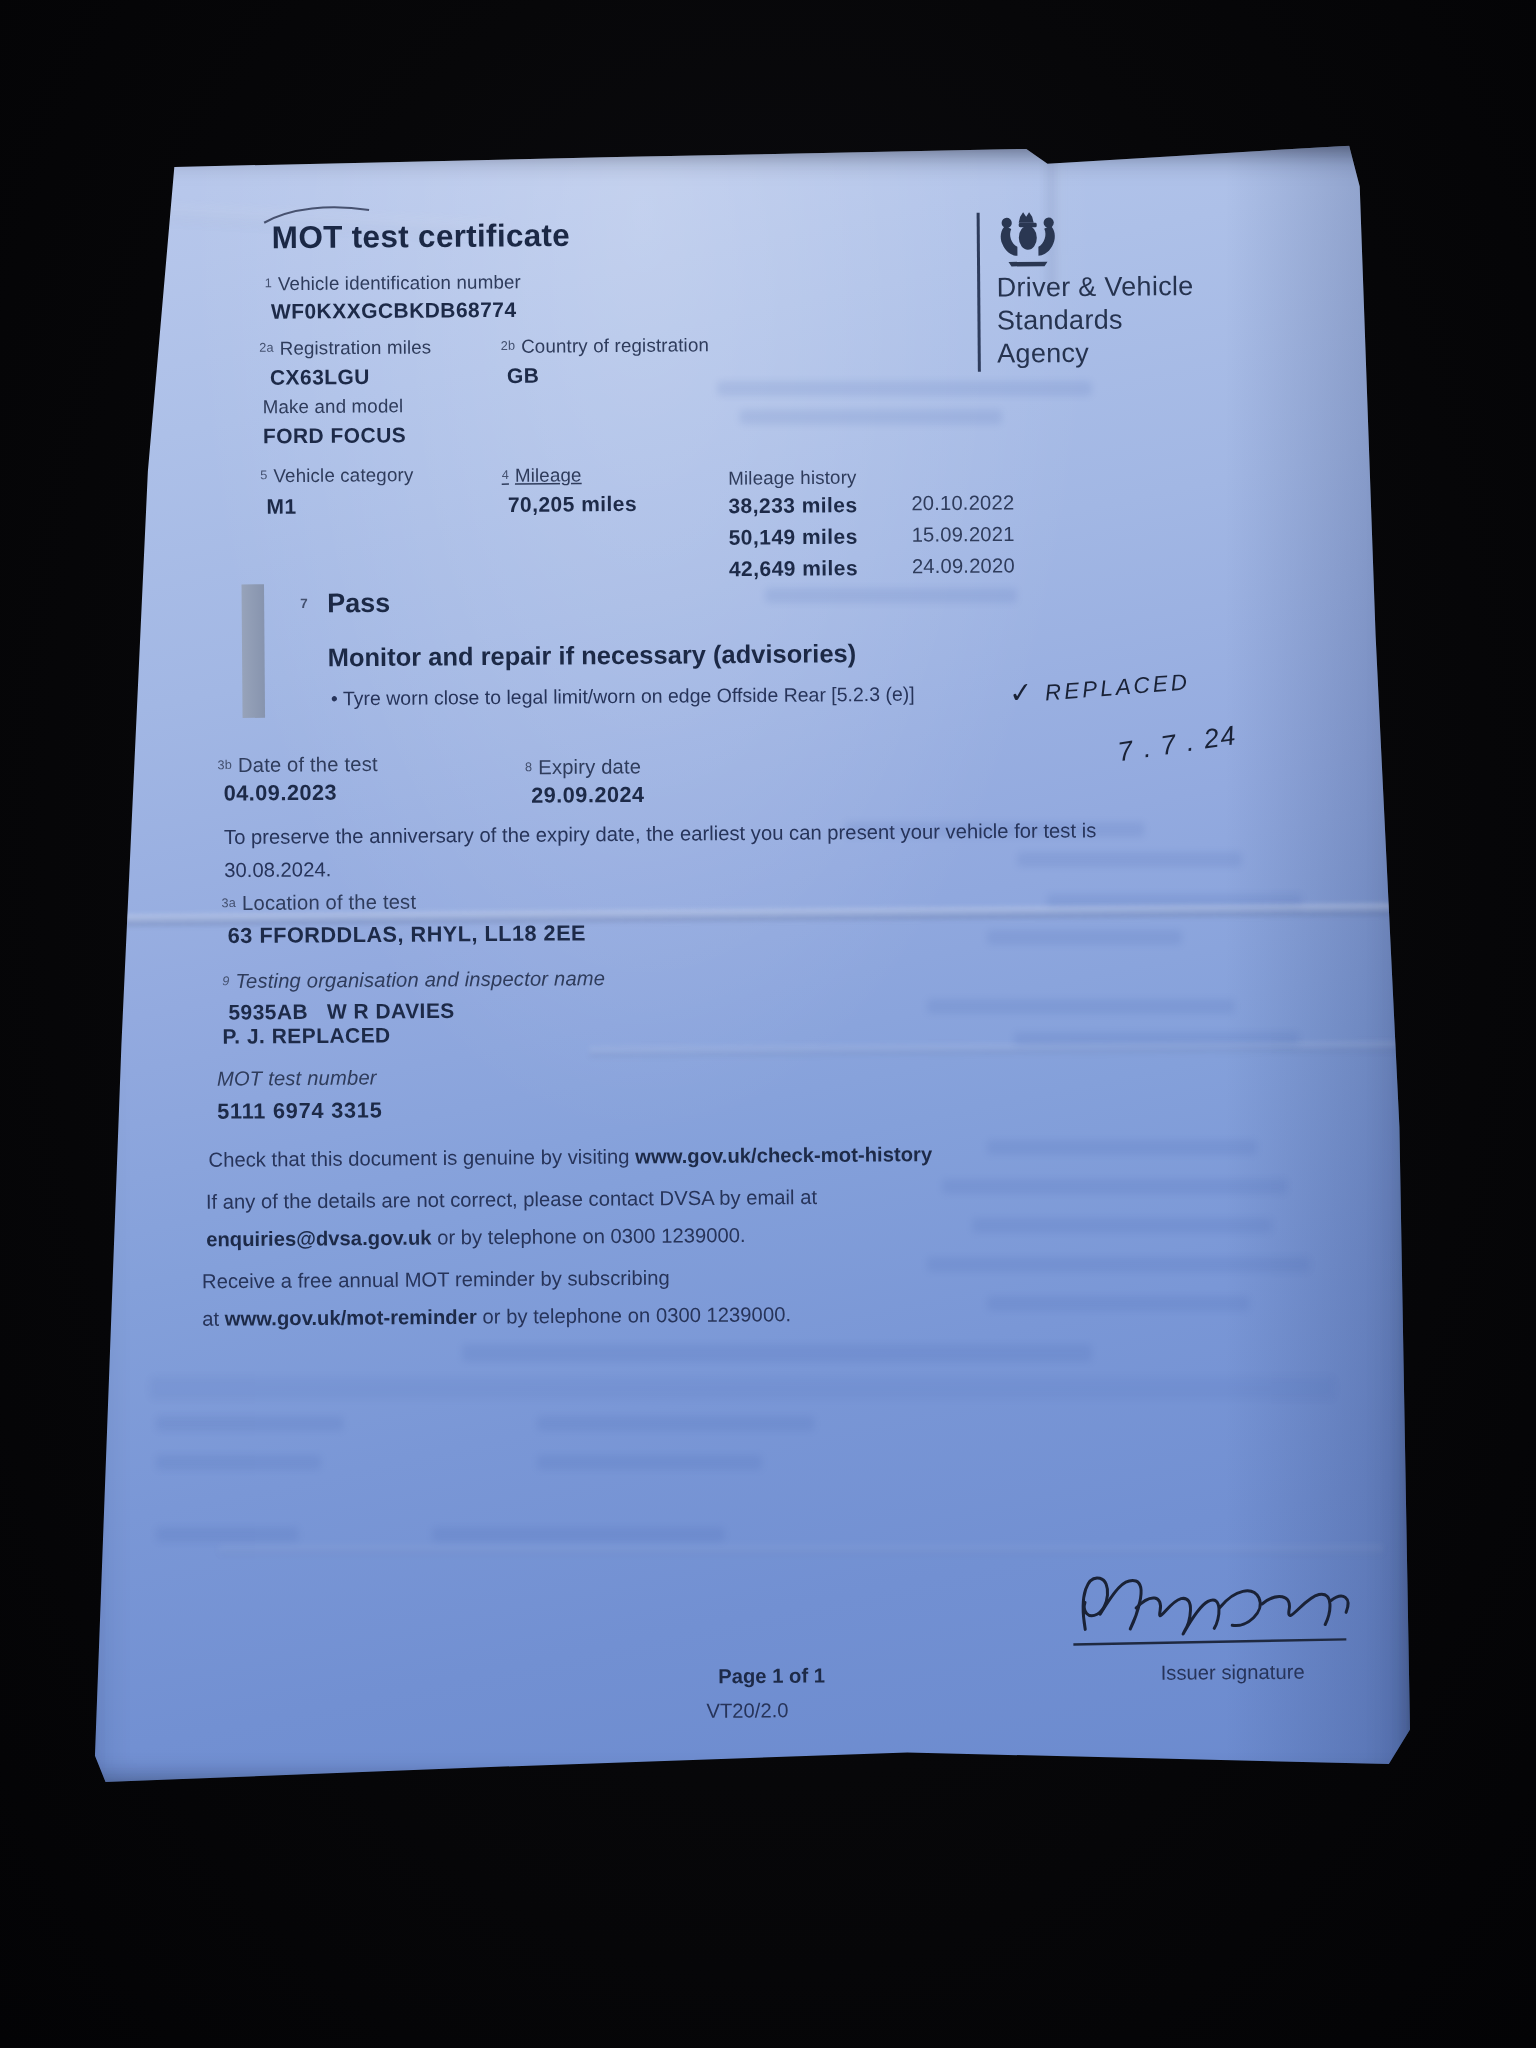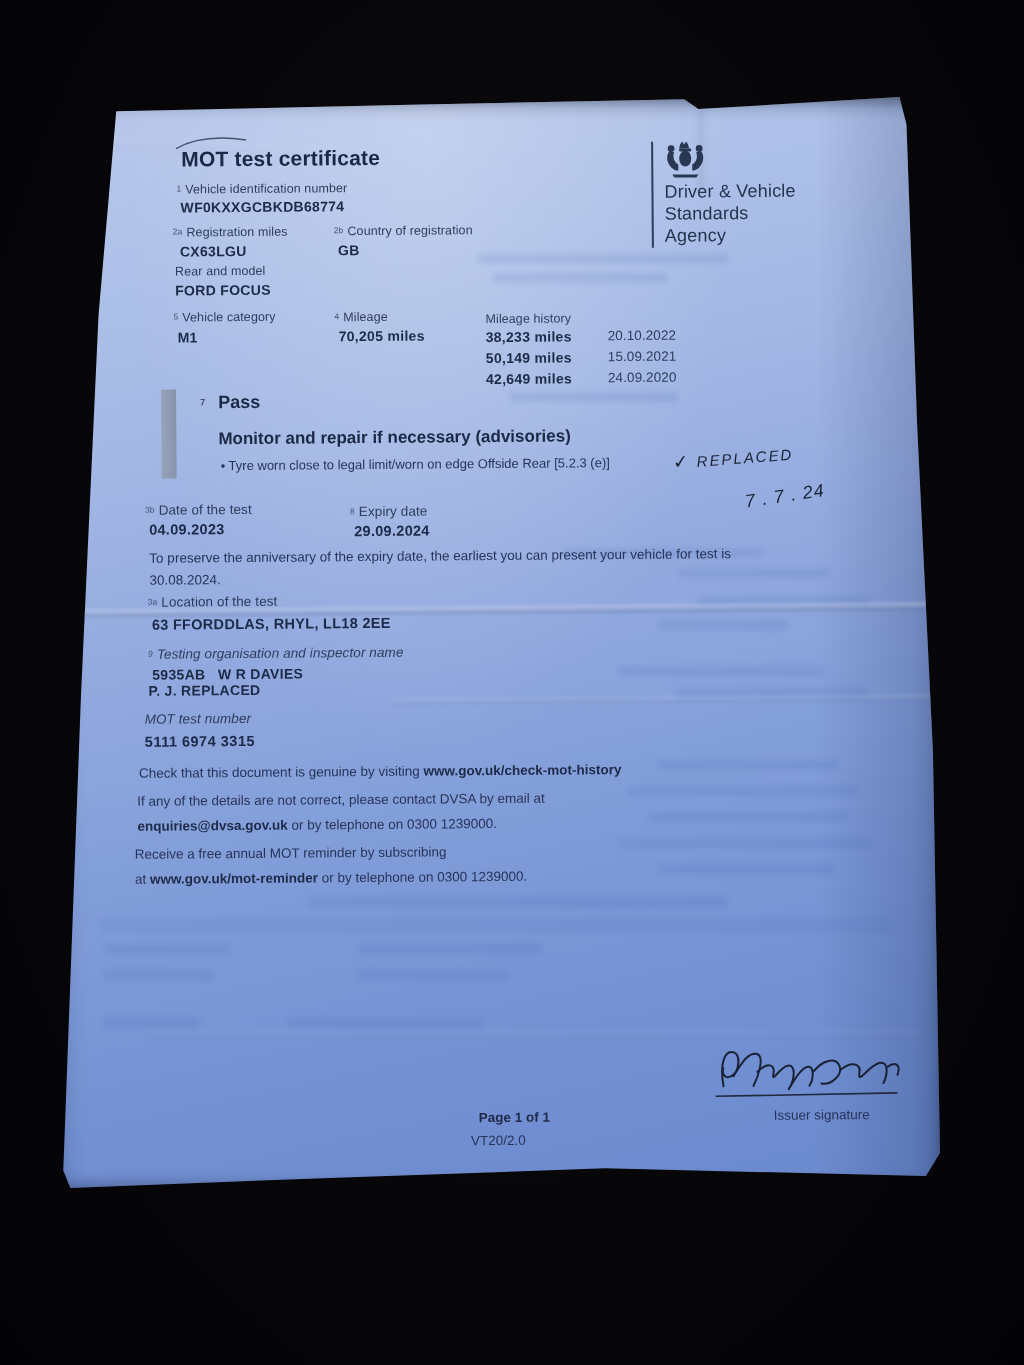--- a/index.html
+++ b/index.html
@@ -97,27 +97,27 @@
       </div>
 
       <div class="abs lbl" style="left:122px;top:84px;"><span class="mk">1</span><span>Vehicle identification number</span></div>
       <div class="abs val" style="left:126px;top:101px;">WF0KXXGCBKDB68774</div>
 
       <div class="abs lbl" style="left:118px;top:127px;"><span class="mk">2a</span><span>Registration miles</span></div>
       <div class="abs val" style="left:125px;top:145px;">CX63LGU</div>
       <div class="abs lbl" style="left:279px;top:127px;"><span class="mk">2b</span><span>Country of registration</span></div>
       <div class="abs val" style="left:283px;top:145px;">GB</div>
 
-      <div class="abs lbl" style="left:120px;top:166px;">Rear and model</div>
+      <div class="abs lbl" style="left:120px;top:166px;">Make and model</div>
       <div class="abs val" style="left:120px;top:184px;">FORD FOCUS</div>
 
       <div class="abs lbl" style="left:118px;top:212px;"><span class="mk">5</span><span>Vehicle category</span></div>
       <div class="abs val" style="left:122px;top:231px;">M1</div>
 
-      <div class="abs lbl" style="left:279px;top:213px;"><span class="mk">4</span><span>Mileage</span></div>
+      <div class="abs lbl" style="left:279px;top:213px;text-decoration:underline;"><span class="mk">4</span><span>Mileage</span></div>
       <div class="abs val" style="left:283px;top:231px;">70,205 miles</div>
 
       <div class="abs lbl" style="left:430px;top:216px;">Mileage history</div>
       <div class="abs" style="left:430px;top:233px;">
         <div style="display:flex;margin-bottom:5px;">
           <span class="val" style="width:122px;">38,233 miles</span>
           <span class="lbl" style="font-size:13.5px;">20.10.2022</span>
         </div>
         <div style="display:flex;margin-bottom:5px;">
           <span class="val" style="width:122px;">50,149 miles</span>

